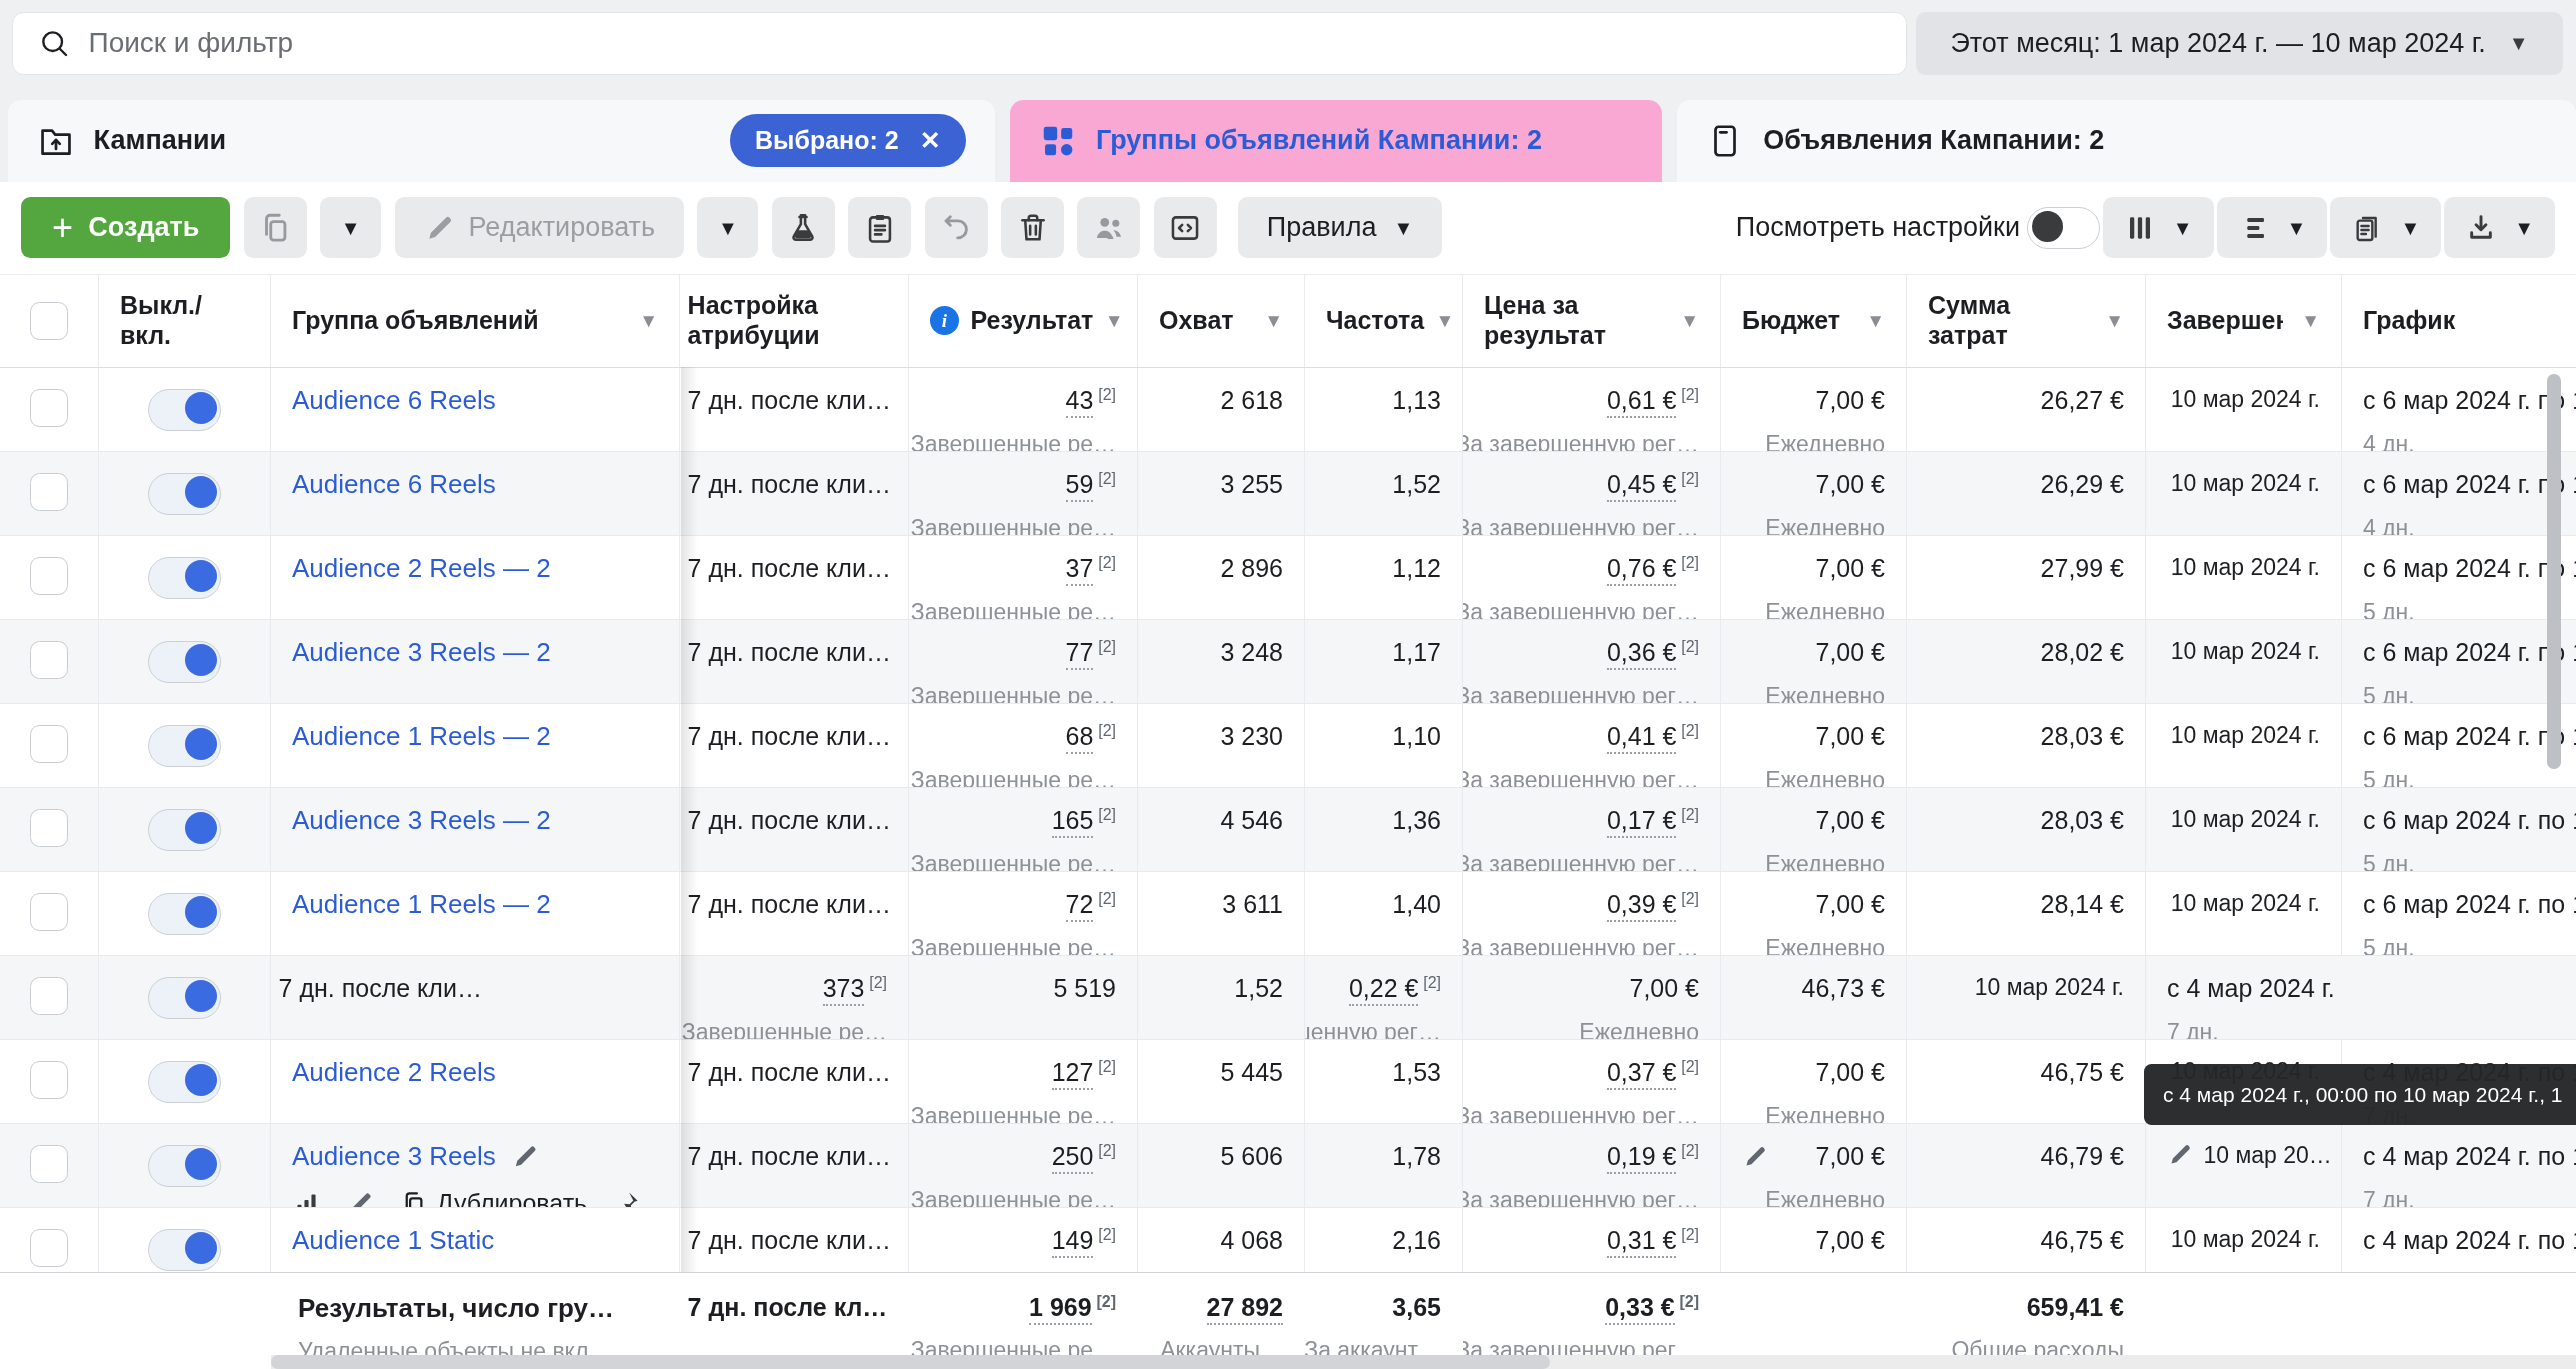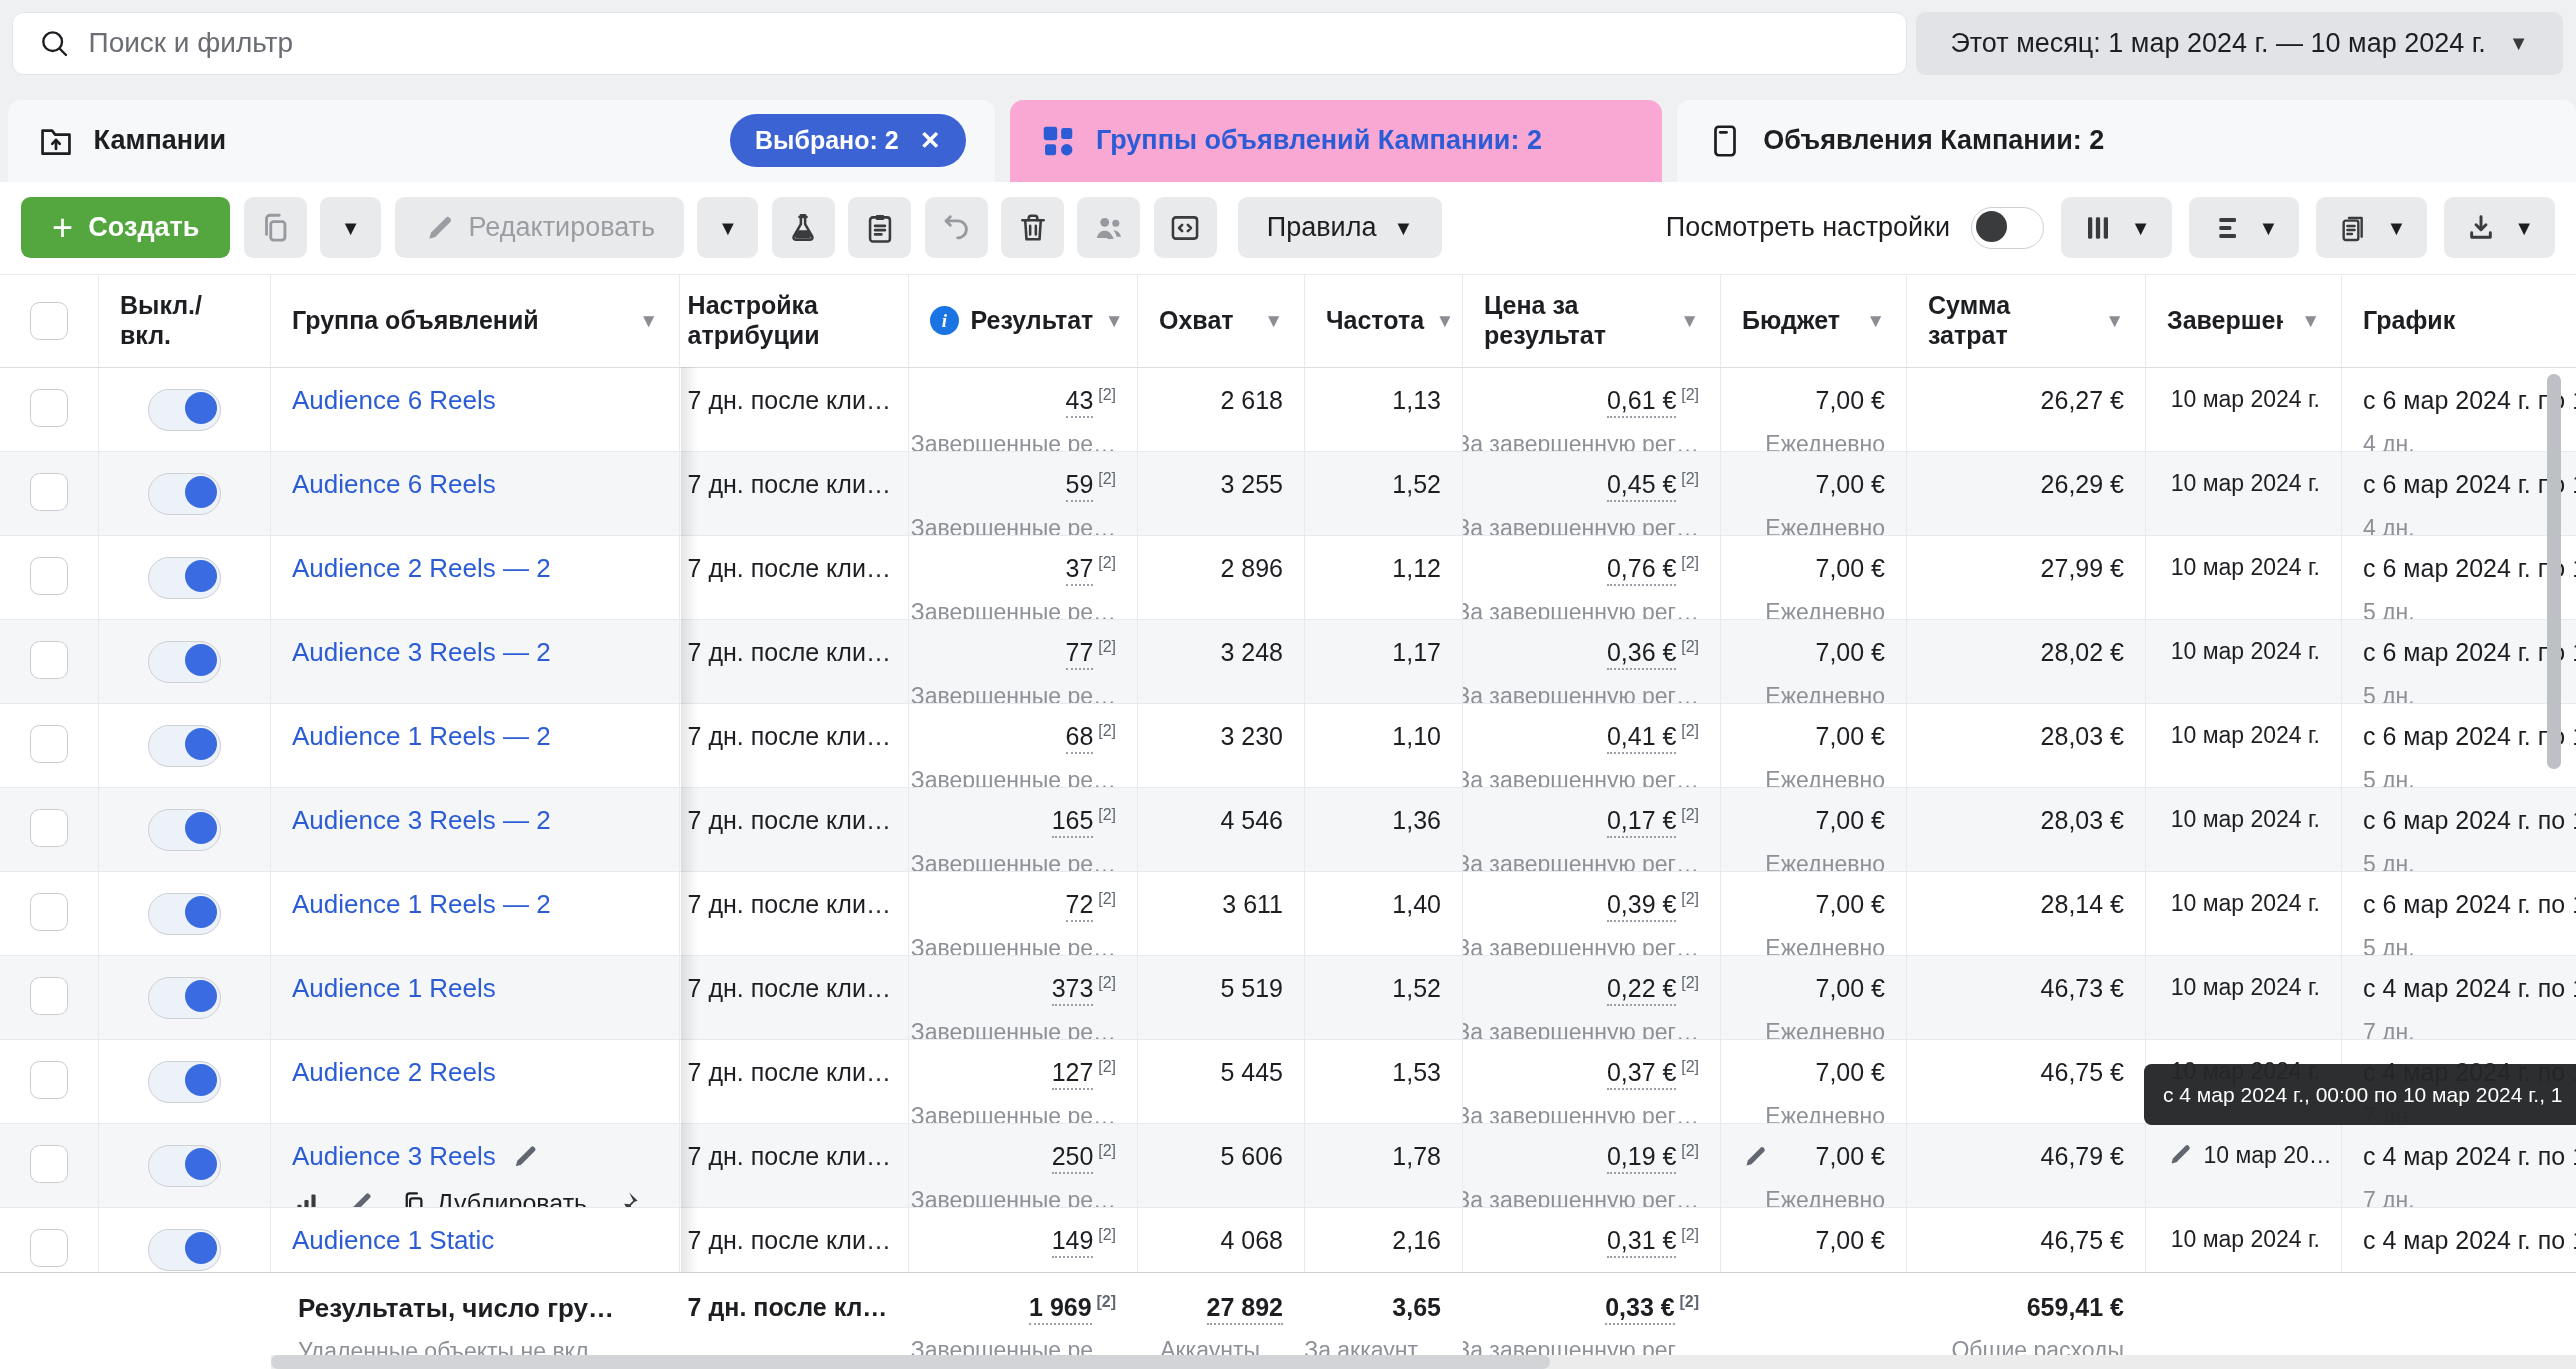--- a/index.html
+++ b/index.html
@@ -45,21 +45,21 @@
     display:flex;align-items:center;justify-content:center;font-size:27px;font-family:inherit;cursor:pointer}
   .btn.icon{width:63px}
   .btn.car{width:61px}
   .btn.create{background:var(--green);color:#fff;font-weight:bold;padding:0 31px;gap:15.3px}
   .btn.create .plus{font-size:36px;font-weight:normal;line-height:1}
   .btn.edit{padding:0 29px;gap:13px;color:#9a9da2}
   .btn.rules{padding:0 29px;gap:17px;margin-left:7.6px}
   .btn .caret{color:inherit}
   .gray-ic{color:#97999e}
   .dark-ic{color:#3a3b3c}
-  .toolbar .right{margin-left:auto;display:flex;align-items:center;gap:17px}
+  .toolbar .right{margin-left:auto;display:flex;align-items:center;gap:3px}
   .vs-label{font-size:27px;margin-right:3.8px}
   .switch{position:relative;width:73px;height:42px;border-radius:21px;background:#fff;
     border:1.9px solid #ccd0d5;cursor:pointer;flex:none}
   .switch .knob{position:absolute;left:3.8px;top:3.8px;width:31px;height:31px;border-radius:50%;background:#3a3b3c}
   .btn.combo{padding:0 21px;gap:17px}
 
   
   .grid{display:grid;grid-template-columns:var(--cols)}
   .thead{height:94px;border-top:1px solid #ececee;border-bottom:1px solid var(--border2);background:#fff}
   .th{display:flex;align-items:center;gap:11.5px;padding:0 21px;border-right:1px solid var(--border);
@@ -648,25 +648,20 @@
   </div>
       <div class="row grid even">
     <div class="cell center">
           <span class="checkbox"></span>
         </div>
     <div class="cell center">
       <span class="switch" style="background:#edf1f8">
             <i class="knob" style="left:auto;right:2.9px;top:2.9px;width:32px;height:32px;background:#3b6be0"></i>
           </span>
     </div>
-    <div class="cell">
-          <div class="nameline">
-            <a class="adset">Audience 1 Reels</a>
-          </div>
-        </div>
     <div class="cell c-attr">
           <span class="v">7 дн. после кли…</span>
         </div>
     <div class="cell num">
           <span class="v"><span class="dotted">373</span><sup class="ref">[2]</sup></span>
           <span class="note">Завершенные ре…</span>
         </div>
     <div class="cell num">
           <span class="v">5 519</span>
         </div>

